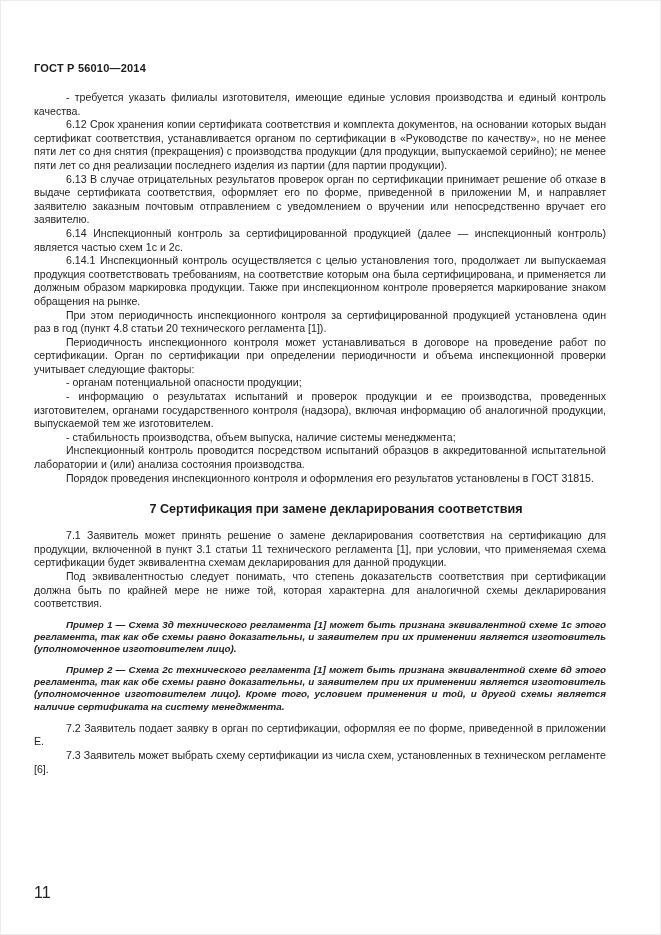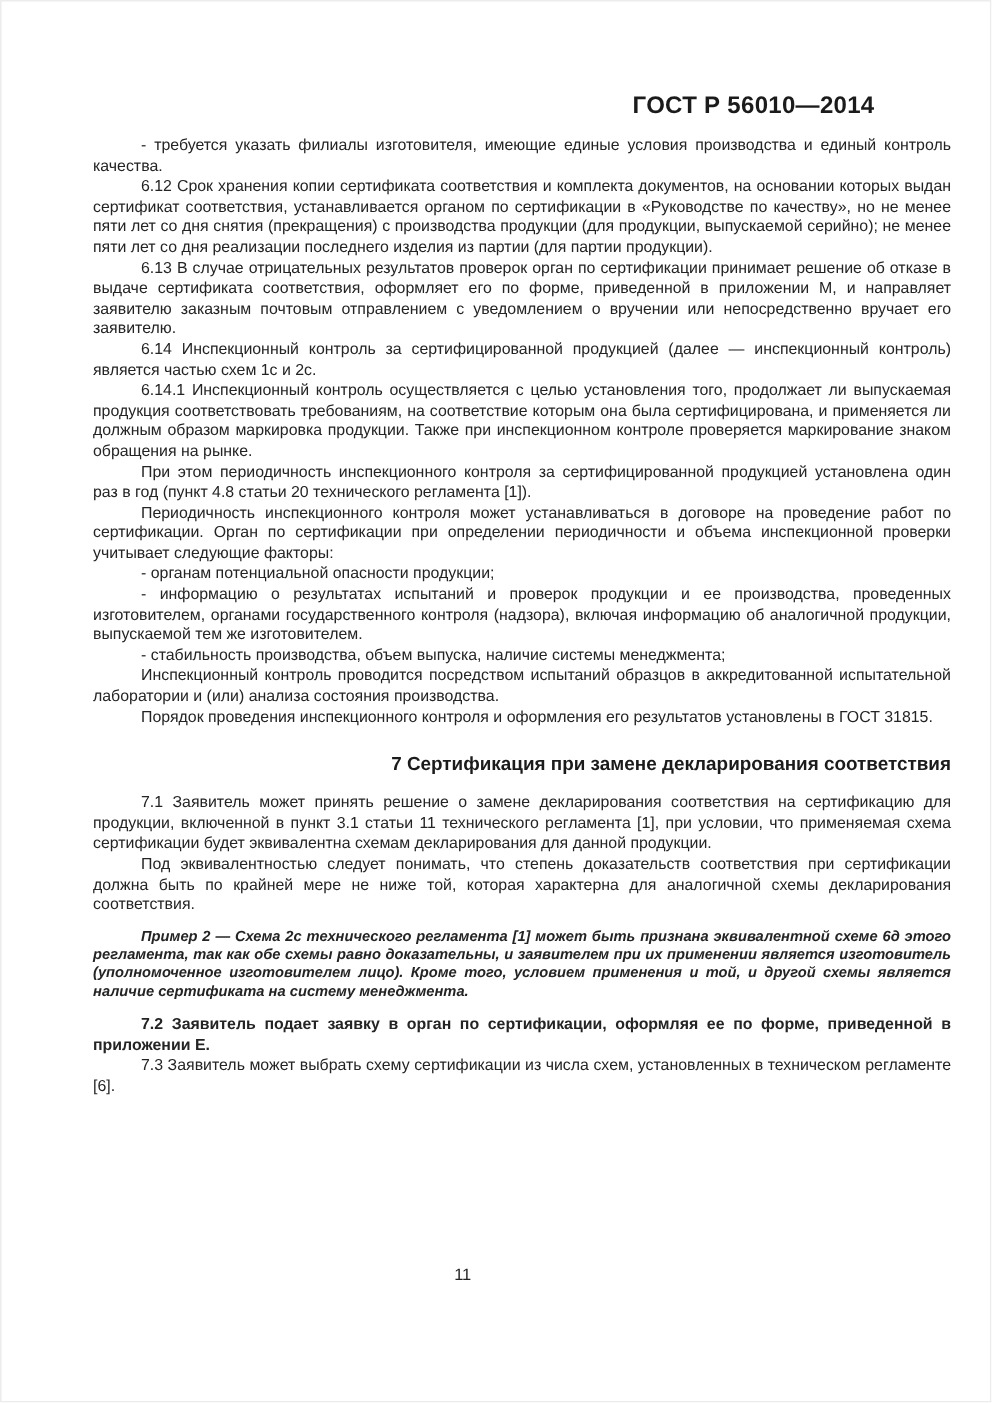--- a/index.html
+++ b/index.html
@@ -16,70 +16,67 @@
     font-family: "Liberation Sans", "DejaVu Sans", sans-serif;
     overflow: hidden;
     box-sizing: border-box;
     border: 1px solid #ececec;
   }
   .doc-header {
     position: absolute;
     top: 61px;
     left: 33px;
     width: 549px;
-    text-align: right;
     font-weight: 700;
-    font-size: 16px;
+    font-size: 11px;
     letter-spacing: 0.2px;
     color: #1b1b1b;
   }
   .body-text {
     position: absolute;
     top: 90px;
     left: 33px;
     width: 572px;
-    margin-left: 28px;
   }
   .para, .list {
     margin: 0;
     font-size: 10.6px;
     line-height: 13.6px;
     text-align: justify;
     text-indent: 32px;
     color: #242424;
   }
   .heading {
     margin: 17px 0 13px 0;
     font-size: 12.6px;
     font-weight: 700;
     text-indent: 32px;
     color: #1b1b1b;
-    text-align: right;
+    text-align: center;
   }
   .example {
     margin: 8px 0 0 0;
     font-size: 9.8px;
     line-height: 12.3px;
     font-weight: 700;
     font-style: italic;
     text-align: justify;
     text-indent: 32px;
     color: #242424;
   }
   .after-examples {
     margin-top: 9px;
-    font-weight: bold;
   }
   .page-number {
     position: absolute;
-    top: 843px;
+    top: 883px;
     left: 33px;
     width: 549px;
-    text-align: center;
-    font-size: 11px;
+    text-align: left;
+    font-size: 16px;
     color: #242424;
   }
 </style>
 </head>
 <body>
 
 <div class="page">
 
   <div class="doc-header">ГОСТ Р 56010—2014</div>
 
@@ -95,20 +92,21 @@
     <p class="list">- органам потенциальной опасности продукции;</p>
     <p class="list">- информацию о результатах испытаний и проверок продукции и ее производства, проведенных изготовителем, органами государственного контроля (надзора), включая информацию об аналогичной продукции, выпускаемой тем же изготовителем.</p>
     <p class="list">- стабильность производства, объем выпуска, наличие системы менеджмента;</p>
     <p class="para">Инспекционный контроль проводится посредством испытаний образцов в аккредитованной испытательной лаборатории и (или) анализа состояния производства.</p>
     <p class="para">Порядок проведения инспекционного контроля и оформления его результатов установлены в ГОСТ 31815.</p>
 
     <h2 class="heading">7 Сертификация при замене декларирования соответствия</h2>
 
     <p class="para">7.1 Заявитель может принять решение о замене декларирования соответствия на сертификацию для продукции, включенной в пункт 3.1 статьи 11 технического регламента [1], при условии, что применяемая схема сертификации будет эквивалентна схемам декларирования для данной продукции.</p>
     <p class="para">Под эквивалентностью следует понимать, что степень доказательств соответствия при сертификации должна быть по крайней мере не ниже той, которая характерна для аналогичной схемы декларирования соответствия.</p>
+    <p class="example">Пример 1 — Схема 3д технического регламента [1] может быть признана эквивалентной схеме 1с этого регламента, так как обе схемы равно доказательны, и заявителем при их применении является изготовитель (уполномоченное изготовителем лицо).</p>
     <p class="example">Пример 2 — Схема 2с технического регламента [1] может быть признана эквивалентной схеме 6д этого регламента, так как обе схемы равно доказательны, и заявителем при их применении является изготовитель (уполномоченное изготовителем лицо). Кроме того, условием применения и той, и другой схемы является наличие сертификата на систему менеджмента.</p>
     <p class="para after-examples">7.2 Заявитель подает заявку в орган по сертификации, оформляя ее по форме, приведенной в приложении Е.</p>
     <p class="para">7.3 Заявитель может выбрать схему сертификации из числа схем, установленных в техническом регламенте [6].</p>
 
   </div>
 
   <div class="page-number">11</div>
 
 </div>
 

